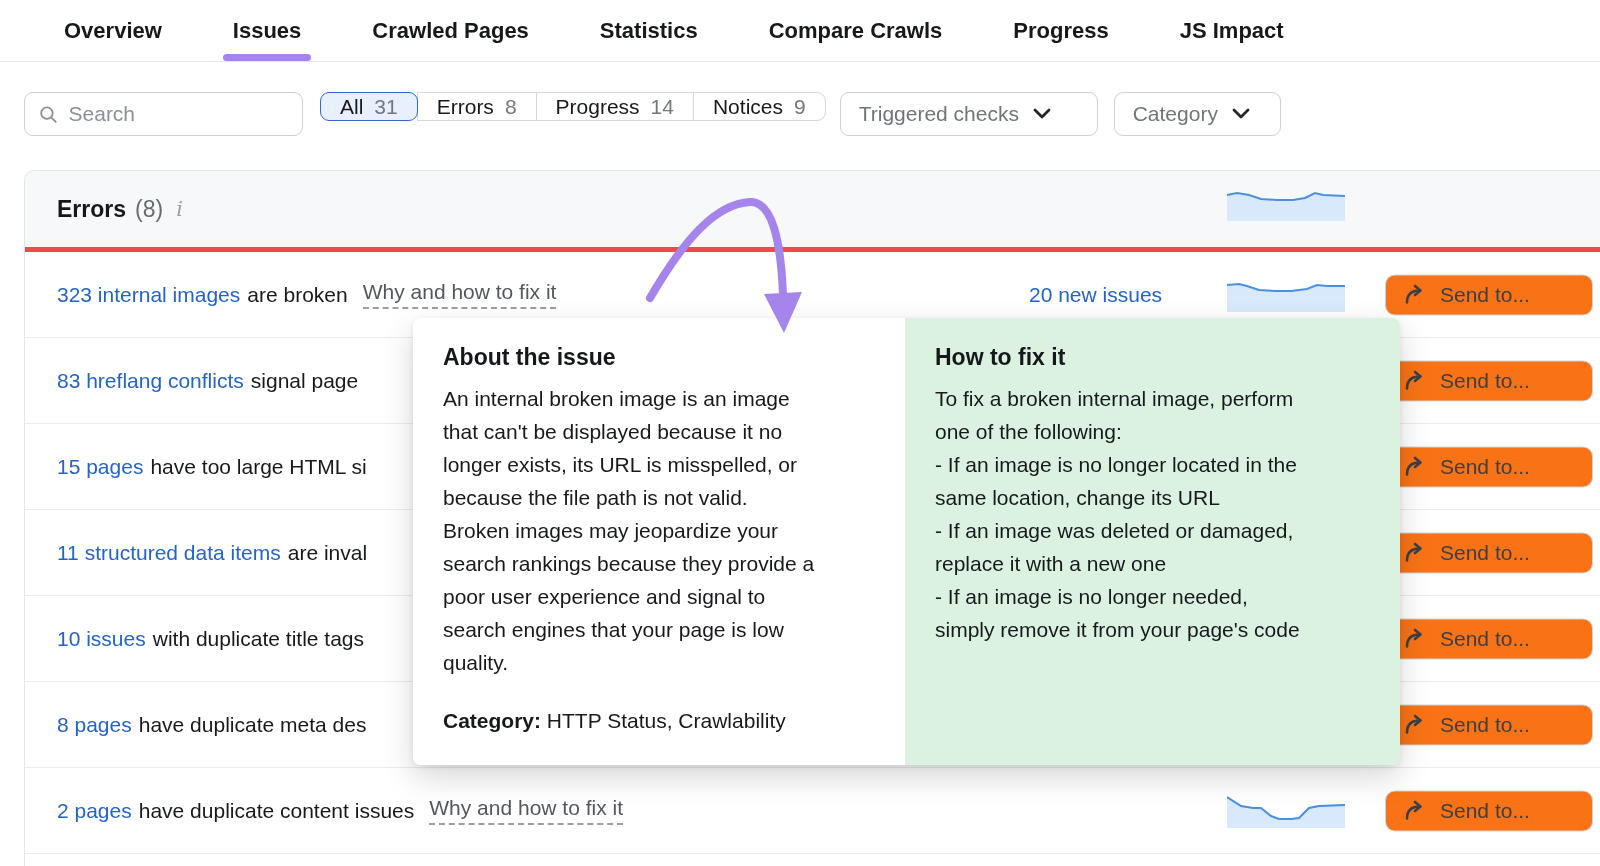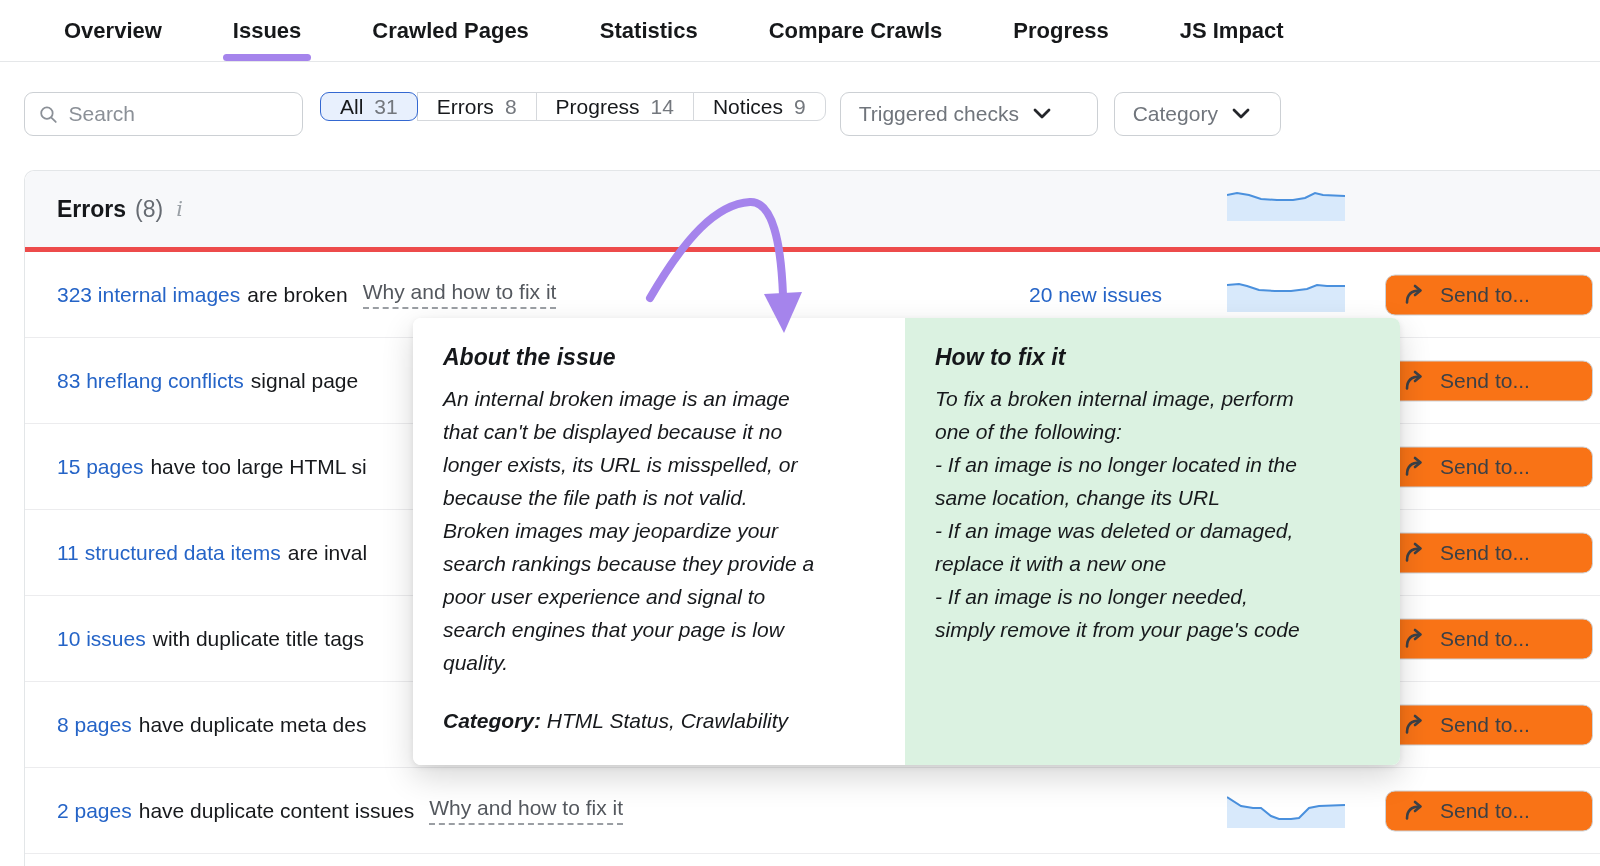--- a/index.html
+++ b/index.html
@@ -59,21 +59,21 @@
   .hdr-spark { position:absolute; left:1202px; top:16px; }
   .send-btn { position:absolute; left:1360px; top:50%; transform:translateY(-50%);
     width:208px; height:41px; border:1.5px solid #cfd3d7; border-radius:10px;
     background:#f97316; display:flex; align-items:center; gap:13px; padding-left:17px;
     font-size:21px; color:#3c4046; cursor:pointer; }
 
   
   .popup { position:absolute; left:413px; top:318px; width:987px; height:447px;
     display:flex; border-radius:8px; overflow:hidden; z-index:5; background:#fff;
     box-shadow:0 12px 32px rgba(0,0,0,.16), 0 2px 6px rgba(0,0,0,.08); }
-  .pop-col { padding:26px 30px;font-style:italic; }
+  .pop-col { padding:26px 30px; }
   .pop-about { width:492px; background:#ffffff; position:relative; }
   .pop-fix { flex:1; background:#dbf2e1; }
   .pop-title { font-size:23px; font-weight:700; color:#15171a; margin-bottom:11px; }
   .pop-body { font-size:21px; line-height:33px; color:#17191c; white-space:pre-line; }
   .pop-cat { position:absolute; left:30px; bottom:32px; font-size:21px; color:#17191c; }
   .pop-cat b { font-weight:700; }
 
   
   .arrow-overlay { position:absolute; left:0; top:0; width:1600px; height:866px;
     pointer-events:none; z-index:6; }
@@ -260,21 +260,21 @@
     <div class="pop-body">An internal broken image is an image
 that can't be displayed because it no
 longer exists, its URL is misspelled, or
 because the file path is not valid.
 Broken images may jeopardize your
 search rankings because they provide a
 poor user experience and signal to
 search engines that your page is low
 quality.</div>
     <div class="pop-cat">
-      <b>Category:</b><span> HTML Status, Crawlability</span>
+      <b>Category:</b><span> HTTP Status, Crawlability</span>
     </div>
   </div>
   <div class="pop-col pop-fix">
     <div class="pop-title">How to fix it</div>
     <div class="pop-body">To fix a broken internal image, perform
 one of the following:
 - If an image is no longer located in the
 same location, change its URL
 - If an image was deleted or damaged,
 replace it with a new one

